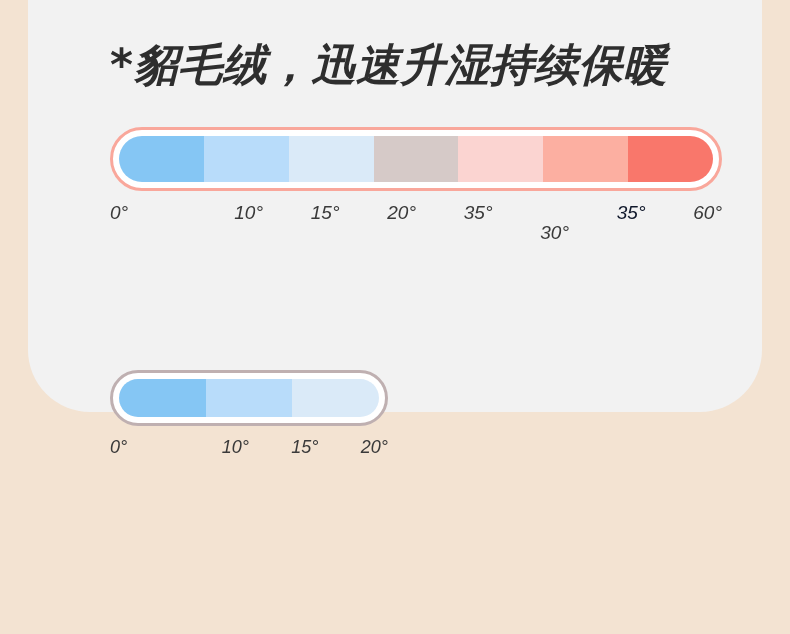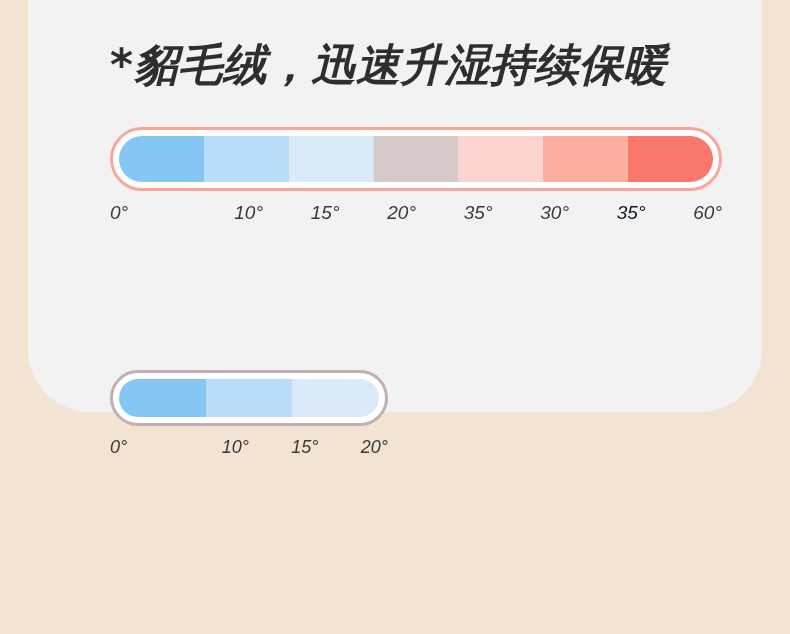--- a/index.html
+++ b/index.html
@@ -137,21 +137,21 @@
           <div class="bar-seg" style="background: rgb(252, 175, 161);"></div>
           <div class="bar-seg" style="background: rgb(249, 119, 107);"></div>
         </div>
       </div>
       <div class="ticks">
         <div class="tick" style="color: rgb(58, 58, 58);">0°</div>
         <div class="tick" style="color: rgb(58, 58, 58);">10°</div>
         <div class="tick" style="color: rgb(58, 58, 58);">15°</div>
         <div class="tick" style="color: rgb(58, 58, 58);">20°</div>
         <div class="tick" style="color: rgb(58, 58, 58);">35°</div>
-        <div class="tick" style="color: rgb(58, 58, 58);">30°</div>
+        <div class="tick" style="color: rgb(58, 58, 58); margin-top: 20px;">30°</div>
         <div class="tick" style="color: #0f172a;">35°</div>
         <div class="tick" style="color: rgb(58, 58, 58);">60°</div>
       </div>
     </div>
 
 
     <div class="scale scale-2">
       <div class="bar-ring" style="border-color: rgb(191, 176, 177);">
         <div class="bar-track">
           <div class="bar-seg" style="background: rgb(133, 198, 244);"></div>

